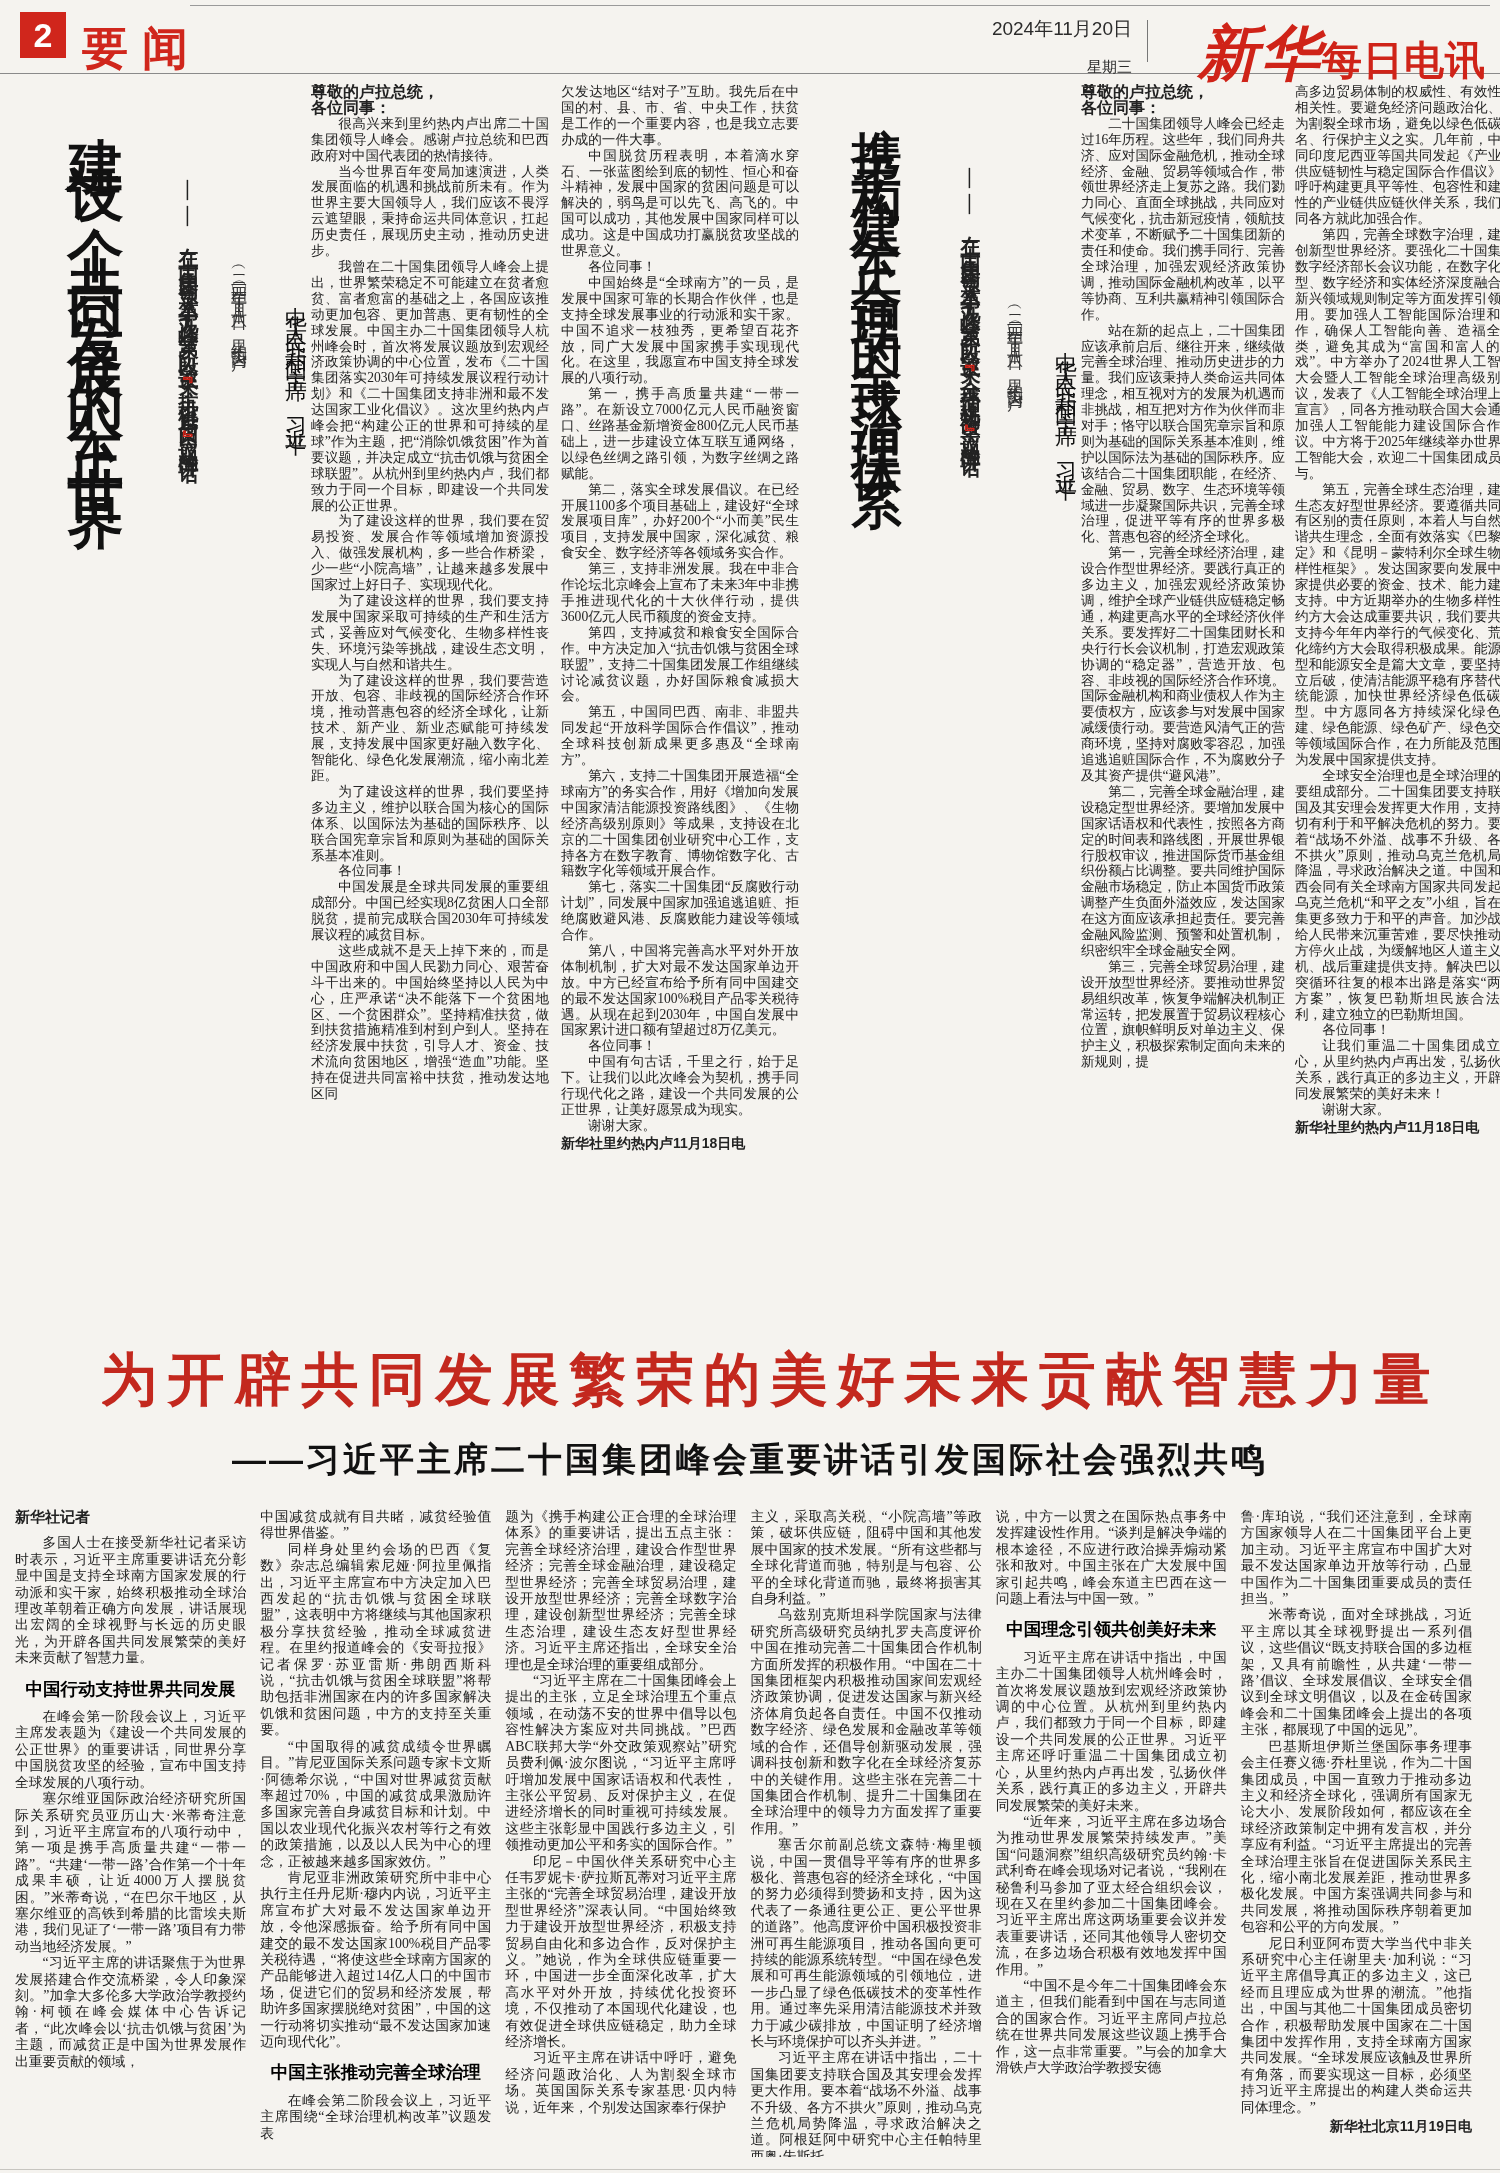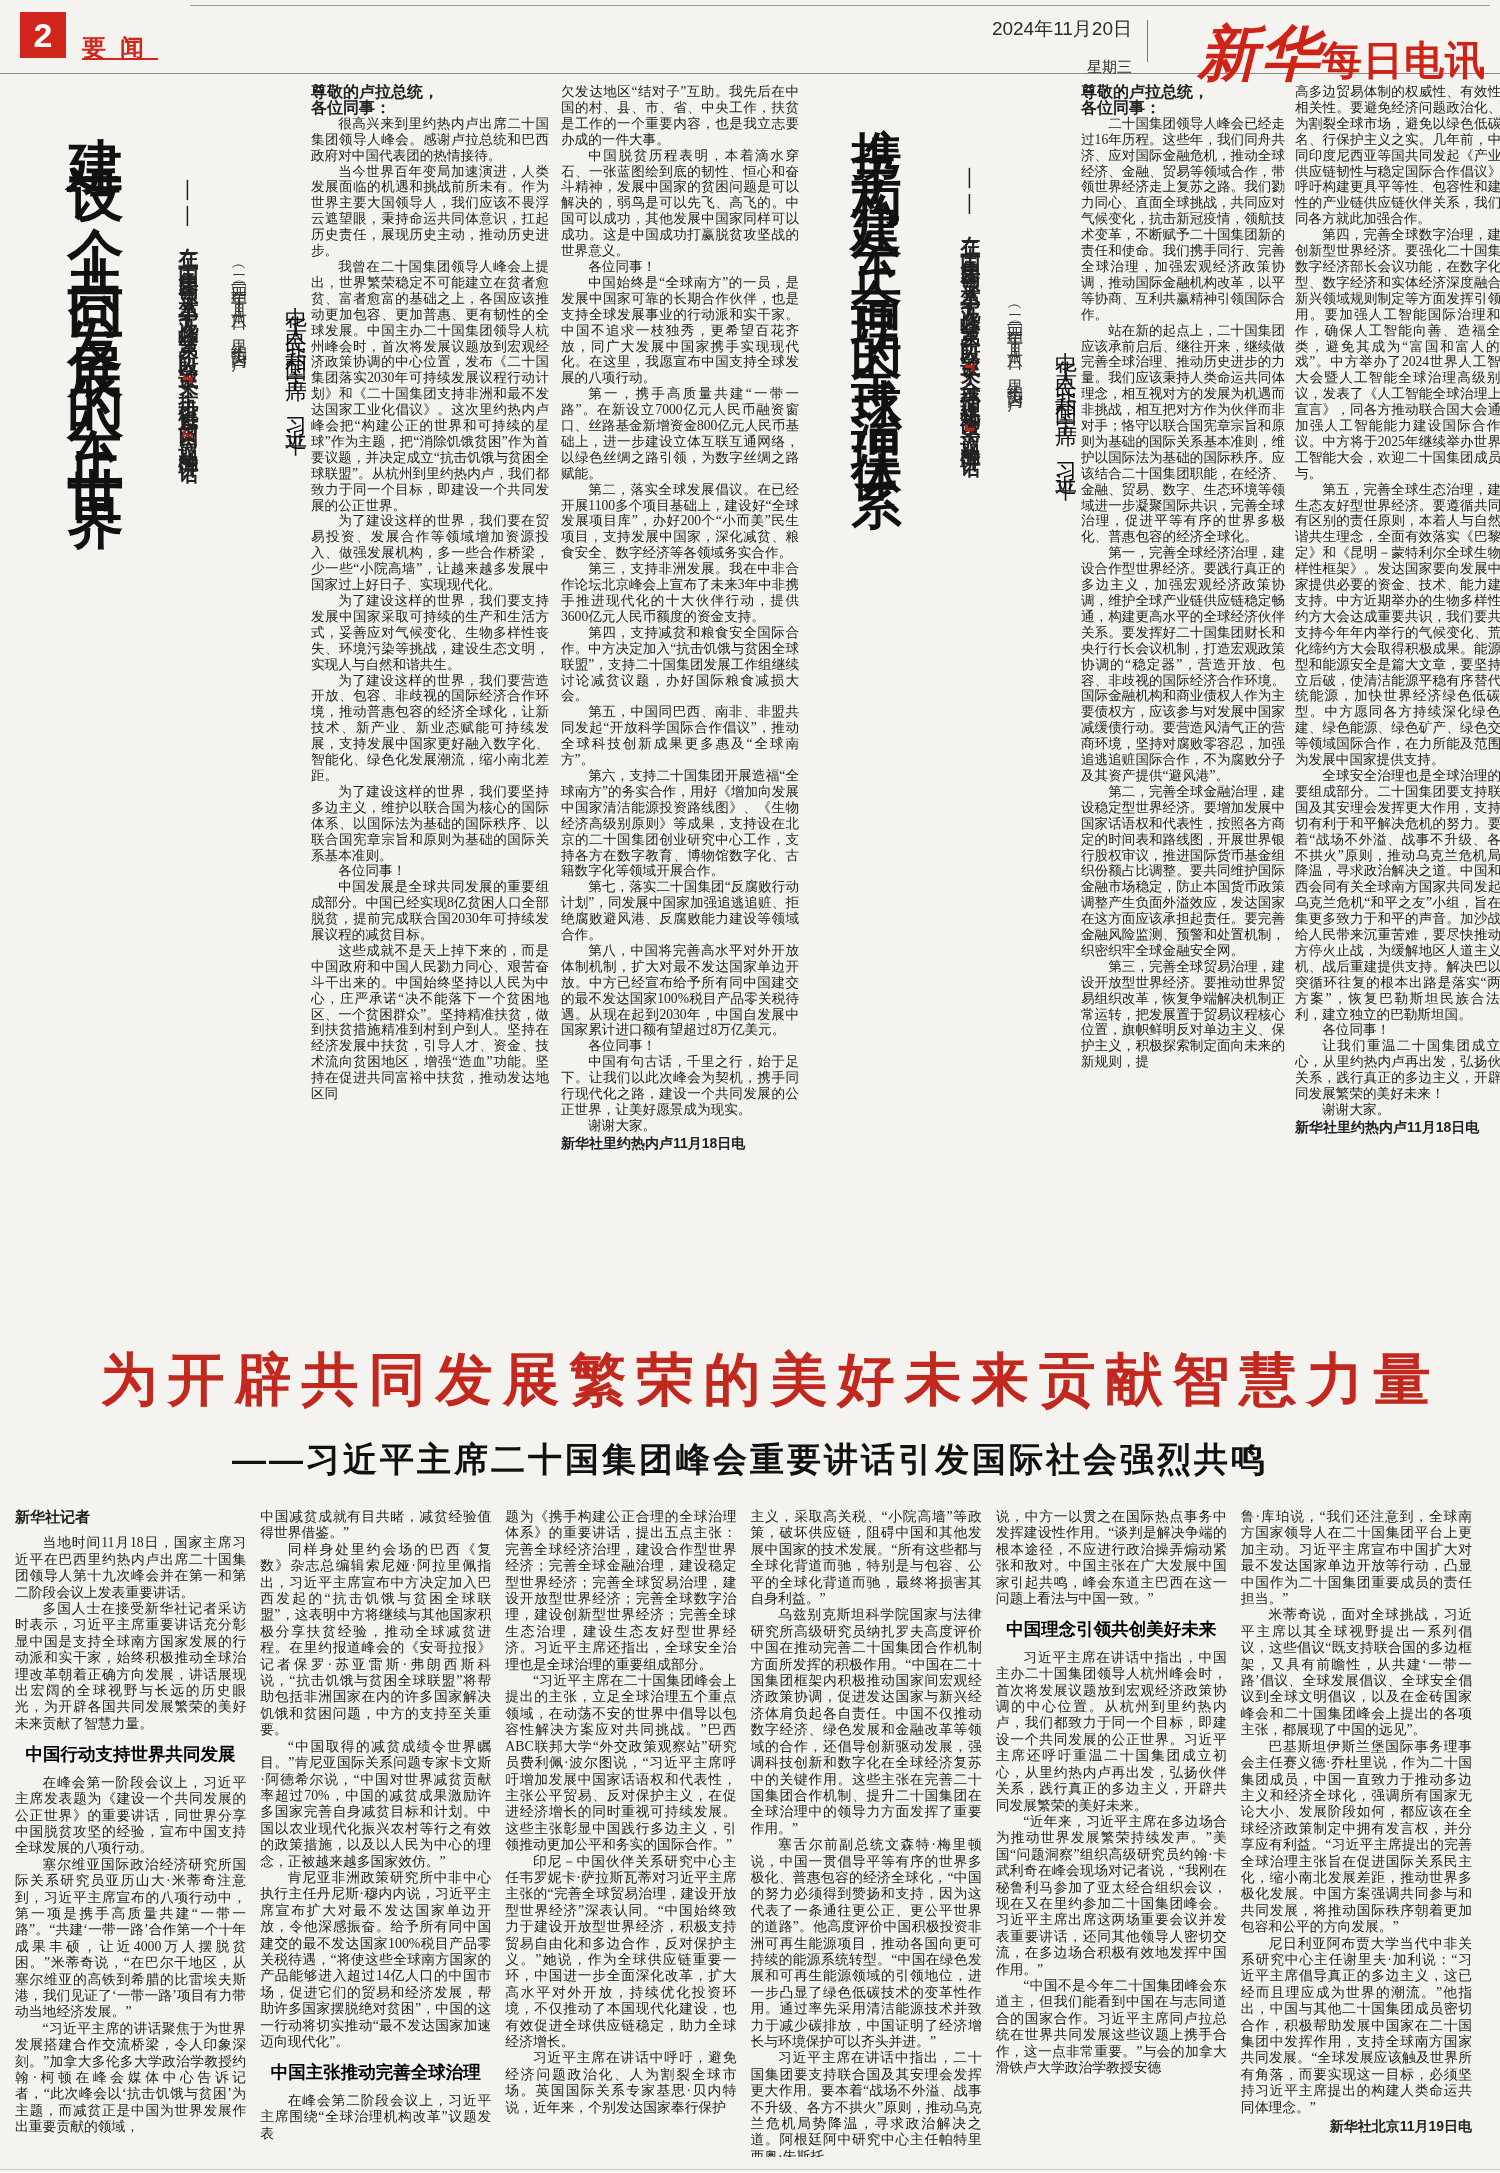--- a/index.html
+++ b/index.html
@@ -6,22 +6,22 @@
   html,body { background:#dddcd8; }
   .page { position:relative; width:1500px; height:2173px; margin:0 auto;
           background:#f5f3ef; overflow:hidden; color:#1c1c1c;
           font-family:"Liberation Serif","DejaVu Serif",serif; }
   
   .hdr { position:relative; height:74px; border-bottom:1.5px solid #8a8a8a; }
   .hdr-topline { position:absolute; left:190px; right:10px; top:5px; border-top:1.5px solid #9a9a9a; }
   .pagenum { position:absolute; left:20px; top:12px; width:46px; height:46px; background:#d0261c;
              color:#fff; font-family:"Liberation Sans","DejaVu Sans",sans-serif; font-weight:bold;
              font-size:34px; text-align:center; line-height:46px; }
-  .secname { position:absolute; left:82px; top:32px; color:#d0261c; font-weight:bold;
-             font-size:24px; letter-spacing:14px; font-family:"Liberation Sans","DejaVu Sans",sans-serif;text-decoration:underline; }
+  .secname { position:absolute; left:82px; top:18px; color:#d0261c; font-weight:bold;
+             font-size:46px; letter-spacing:14px; font-family:"Liberation Sans","DejaVu Sans",sans-serif; }
   .dateblk { position:absolute; right:368px; top:16px; text-align:right;
              font-family:"Liberation Sans","DejaVu Sans",sans-serif; color:#2b2b2b; }
   .dateblk .d1 { font-size:19px; }
   .dateblk .d2 { font-size:15px; margin-top:16px; }
   .hdr-div { position:absolute; right:352px; top:20px; height:42px; border-left:1.5px solid #777; }
   .masthead { position:absolute; right:14px; top:14px; color:#cf2318; white-space:nowrap; }
   .masthead .cal { font-size:60px; font-weight:bold; font-style:italic;
                    font-family:"DejaVu Serif","Liberation Serif",serif; letter-spacing:2px; }
   .masthead .rest { font-size:40px; font-weight:bold;
                     font-family:"Liberation Sans","DejaVu Sans",sans-serif; letter-spacing:1px; }
@@ -155,21 +155,20 @@
     </div>
 
   </div>
 
   <div class="bigred">为开辟共同发展繁荣的美好未来贡献智慧力量</div>
   <div class="bigsub">——习近平主席二十国集团峰会重要讲话引发国际社会强烈共鸣</div>
 
   <div class="bcols">
     <div class="bcol">
         <p class="it it-author">新华社记者</p>
-        <p class="it it-p">当地时间11月18日，国家主席习近平在巴西里约热内卢出席二十国集团领导人第十九次峰会并在第一和第二阶段会议上发表重要讲话。</p>
         <p class="it it-p">多国人士在接受新华社记者采访时表示，习近平主席重要讲话充分彰显中国是支持全球南方国家发展的行动派和实干家，始终积极推动全球治理改革朝着正确方向发展，讲话展现出宏阔的全球视野与长远的历史眼光，为开辟各国共同发展繁荣的美好未来贡献了智慧力量。</p>
         <h3 class="it it-h">中国行动支持世界共同发展</h3>
         <p class="it it-p">在峰会第一阶段会议上，习近平主席发表题为《建设一个共同发展的公正世界》的重要讲话，同世界分享中国脱贫攻坚的经验，宣布中国支持全球发展的八项行动。</p>
         <p class="it it-p">塞尔维亚国际政治经济研究所国际关系研究员亚历山大·米蒂奇注意到，习近平主席宣布的八项行动中，第一项是携手高质量共建“一带一路”。“共建‘一带一路’合作第一个十年成果丰硕，让近4000万人摆脱贫困。”米蒂奇说，“在巴尔干地区，从塞尔维亚的高铁到希腊的比雷埃夫斯港，我们见证了‘一带一路’项目有力带动当地经济发展。”</p>
         <p class="it it-p">“习近平主席的讲话聚焦于为世界发展搭建合作交流桥梁，令人印象深刻。”加拿大多伦多大学政治学教授约翰·柯顿在峰会媒体中心告诉记者，“此次峰会以‘抗击饥饿与贫困’为主题，而减贫正是中国为世界发展作出重要贡献的领域，</p>
       </div>
     <div class="bcol">
         <p class="it it-cont">中国减贫成就有目共睹，减贫经验值得世界借鉴。”</p>
         <p class="it it-p">同样身处里约会场的巴西《复数》杂志总编辑索尼娅·阿拉里佩指出，习近平主席宣布中方决定加入巴西发起的“抗击饥饿与贫困全球联盟”，这表明中方将继续与其他国家积极分享扶贫经验，推动全球减贫进程。在里约报道峰会的《安哥拉报》记者保罗·苏亚雷斯·弗朗西斯科说，“抗击饥饿与贫困全球联盟”将帮助包括非洲国家在内的许多国家解决饥饿和贫困问题，中方的支持至关重要。</p>
         <p class="it it-p">“中国取得的减贫成绩令世界瞩目。”肯尼亚国际关系问题专家卡文斯·阿德希尔说，“中国对世界减贫贡献率超过70%，中国的减贫成果激励许多国家完善自身减贫目标和计划。中国以农业现代化振兴农村等行之有效的政策措施，以及以人民为中心的理念，正被越来越多国家效仿。”</p>

